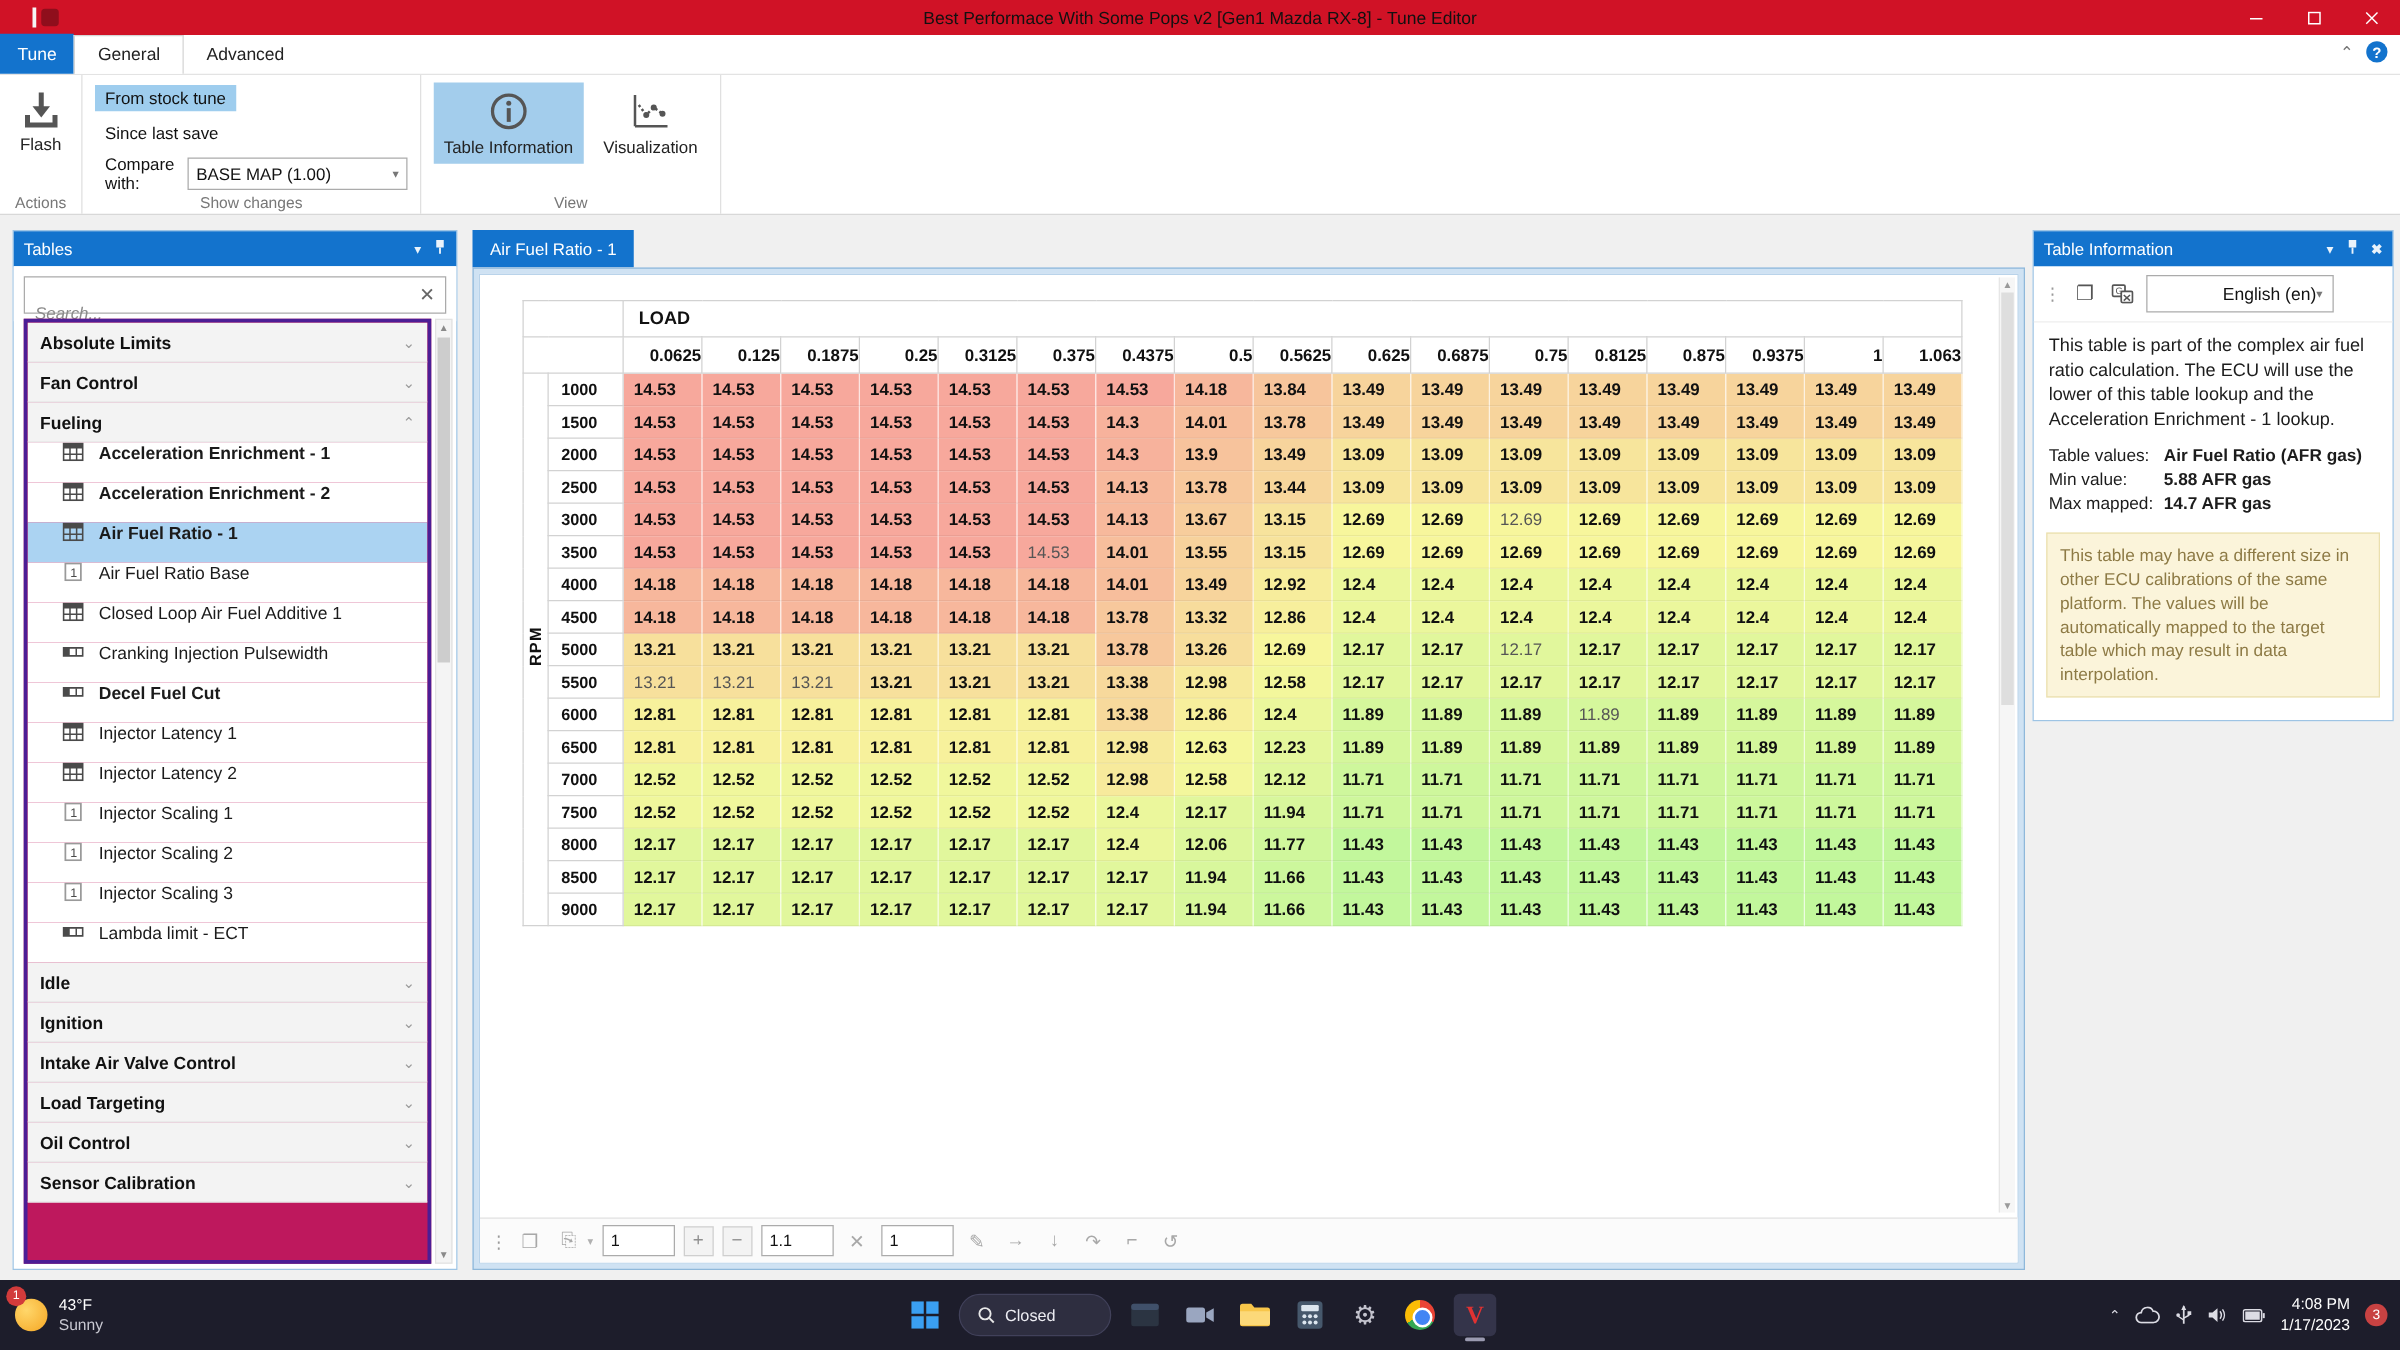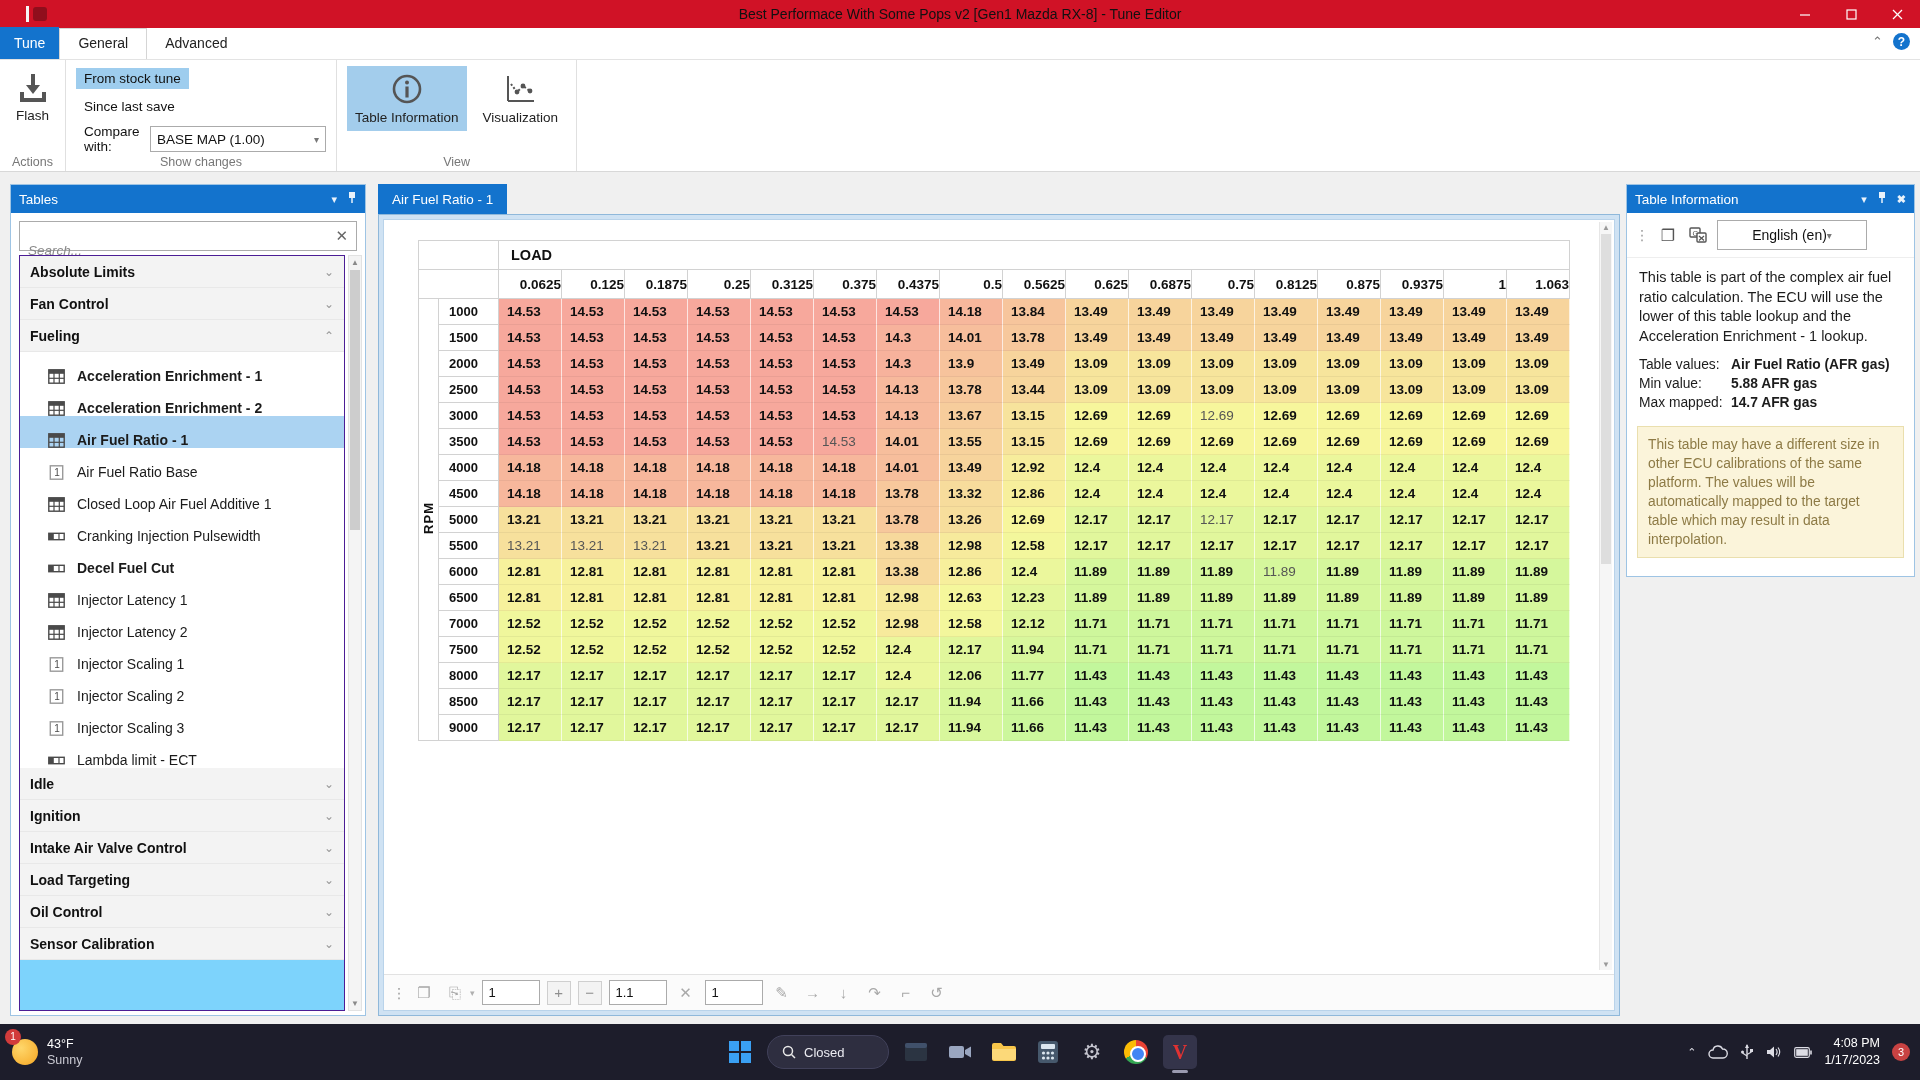--- a/index.html
+++ b/index.html
@@ -58,26 +58,26 @@
 
   .left-panel { position:absolute; left:10px; top:184px; width:356px; height:832px;
     background:#fff; border:1px solid #9ec4e4; }
   .searchwrap { padding:8px 8px 6px 8px; background:#fff; }
   .searchbox { border:1px solid #ababab; height:30px; display:flex; align-items:center; padding:0 8px; }
   .searchbox input { border:none; outline:none; flex:1; font-size:13.5px; font-style:italic;
     color:#737373; font-family:"Liberation Sans",sans-serif; background:transparent;margin-top:28px; }
   .searchbox input::placeholder { color:#8a8a8a; font-style:italic; }
   .searchbox .clear { color:#666; font-size:15px; }
   .treelist { position:absolute; left:8px; right:20px; top:70px; bottom:4px;
-    border:1px solid #4c1d95; overflow:hidden; background:#7dd3fc; }
+    border:3px solid #4c1d95; overflow:hidden; background:#be185d; }
   .tree-group { height:32px; display:flex; align-items:center; background:#f3f3f3;
     border-bottom:1px solid #e8e8e8; padding:0 10px; font-size:14px; font-weight:700; color:#111; }
   .tree-group .sp { flex:1; }
   .tree-group .chev { color:#9a9a9a; font-size:12px; font-weight:400; }
-  .tree-item { height:32px; display:flex; align-items:flex-end; gap:12px; padding-left:28px;
+  .tree-item { height:32px; display:flex; align-items:flex-start; gap:12px; padding-left:28px;
     font-size:14px; color:#1b1b1b; background:#fff; }
   .tree-item.bold { font-weight:700; }
   .tree-item.selected { background:#abd3f2; }
   .ti-ico { width:17px; height:15px; flex:0 0 17px; }
   .vscroll { position:absolute; right:3px; top:70px; bottom:4px; width:14px;
     background:#f4f4f4; border:1px solid #e2e2e2; }
   .vscroll .arr { position:absolute; left:0; right:0; text-align:center; color:#8a8a8a; font-size:8px; }
   .vscroll .thumb { position:absolute; left:1px; right:1px; top:14px; height:260px; background:#cdcdcd; }
 
   
@@ -119,21 +119,21 @@
   .paste-caret { color:#b0b0b0; font-size:9px; margin-left:-4px; }
 
   
   .right-panel { position:absolute; left:1626px; top:184px; width:289px; height:393px;
     background:#fff; border:1px solid #9ec4e4; }
   .ip-toolbar { display:flex; align-items:center; gap:8px; padding:7px 8px;
     border-bottom:1px solid #eee; }
   .ip-toolbar .grip { color:#9a9a9a; font-size:14px; }
   .ip-ico { width:22px; height:22px; display:flex; align-items:center; justify-content:center; color:#555; }
   .lang-combo { border:1px solid #ababab; height:30px; flex:0 0 150px; display:flex;
-    align-items:center; justify-content:center; padding:0 8px; font-size:14px; color:#111; }
+    align-items:center; justify-content:flex-end; padding:0 8px; font-size:14px; color:#111; }
   .ip-desc { padding:10px 12px 6px 12px; font-size:14.5px; color:#1c1c1c; line-height:1.35; }
   .ip-fields { padding:4px 12px; font-size:13.8px; color:#1c1c1c; }
   .ip-field { display:flex; line-height:1.35; }
   .ip-field .lbl { flex:0 0 92px; }
   .ip-field .val { font-weight:700; }
   .ip-note { margin:10px 10px; background:#fbf4da; border:1px solid #eadfae; padding:8px 10px;
     font-size:13.8px; color:#8d7a45; line-height:1.38; }
 
   
   .taskbar { position:absolute; left:0; bottom:0; width:1920px; height:56px; background:#1d1d2b;

